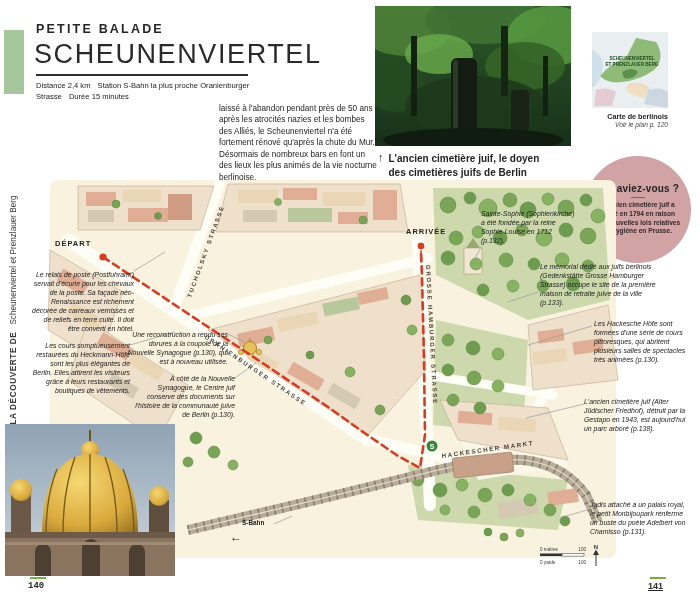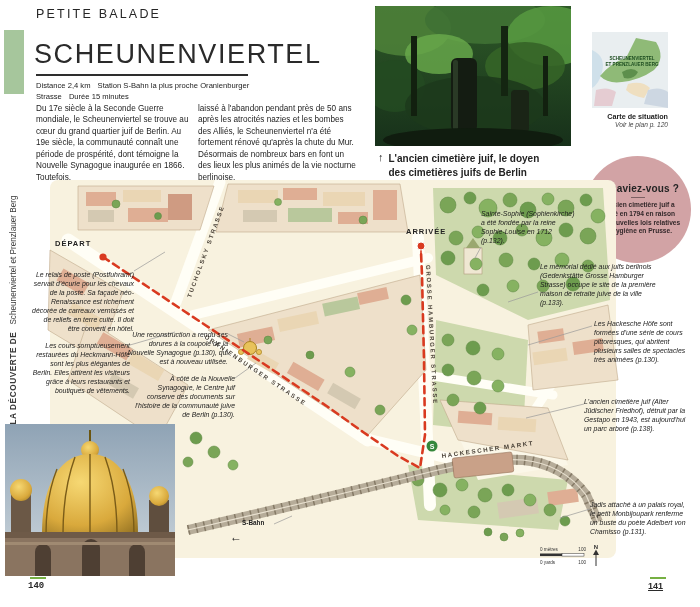--- a/index.html
+++ b/index.html
@@ -4,29 +4,29 @@
 <style>
   html,body{margin:0;padding:0;background:#e8e8e8;}
   .spread{position:relative;width:700px;height:607px;background:#ffffff;overflow:hidden;
           font-family:"Liberation Sans","DejaVu Sans",sans-serif;color:#222;}
   
   .side-square{position:absolute;left:4px;top:30px;width:20px;height:64px;background:#a6c69c;}
   .side-vert{position:absolute;left:9px;top:104px;height:330px;width:18px;
              writing-mode:vertical-rl;transform:rotate(180deg);font-size:8.2px;color:#3a3a3a;white-space:nowrap;}
   .side-vert .caps{font-weight:bold;letter-spacing:.6px;margin-inline-end:7px;}
   
-  .kicker{position:absolute;left:36px;top:7px;font-size:12.5px;font-weight:400;letter-spacing:2.2px;color:#262626;}
+  .kicker{position:absolute;left:36px;top:22px;font-size:12.5px;font-weight:700;letter-spacing:2.2px;color:#262626;}
   .title{position:absolute;left:34px;top:39px;font-size:27px;font-weight:300;letter-spacing:1.6px;color:#2a2a2a;}
   .rule{position:absolute;left:36px;top:74px;width:212px;height:2px;background:#2e2e2e;}
   .meta{position:absolute;left:36px;top:80px;width:226px;font-size:7.6px;line-height:1.45;color:#222;}
   .meta b{font-weight:normal;}
   .meta .v{margin-right:5px;}
   
   .col{position:absolute;top:103px;width:160px;font-size:8.2px;line-height:1.4;color:#232323;}
-  .col1{left:36px;} .col2{left:198px;}
+  .col1{left:36px;} .col2{left:219px;}
   
   .photo{position:absolute;overflow:hidden;}
   .photo-top{left:375px;top:6px;width:196px;height:140px;}
   .photo-bottom{left:5px;top:424px;width:170px;height:152px;}
   
   .cap{font-size:10px;font-weight:bold;color:#222;line-height:1.35;}
   .cap-top{position:absolute;left:378px;top:152px;width:170px;display:flex;gap:5px;}
   .cap-top .arr{font-size:11px;line-height:1;}
   .cap-bottom{position:absolute;left:230px;top:531px;width:95px;}
   .cap-bottom .arr{font-size:12px;line-height:1;display:block;margin-bottom:2px;}
@@ -63,21 +63,20 @@
   <div class="rule"></div>
   <div class="meta">
     <b>Distance</b>
     <span class="v">2,4 km</span>
     <b>Station S-Bahn la plus proche</b>
     <span class="v">Oranienburger Strasse</span>
     <b>Durée</b>
     <span class="v">15 minutes</span>
   </div>
 
-  <div class="col col1">Du 17e siècle à la Seconde Guerre mondiale, le Scheunenviertel se trouve au cœur du grand quartier juif de Berlin. Au 19e siècle, la communauté connaît une période de prospérité, dont témoigne la Nouvelle Synagogue inaugurée en 1866. Toutefois,</div>
   <div class="col col2">laissé à l'abandon pendant près de 50 ans après les atrocités nazies et les bombes des Alliés, le Scheunenviertel n'a été fortement rénové qu'après la chute du Mur. Désormais de nombreux bars en font un des lieux les plus animés de la vie nocturne berlinoise.</div>
 
   <div class="photo photo-top">
     <svg width="196" height="140" viewBox="0 0 196 140">
       <defs>
         <linearGradient id="fg" x1="0" y1="0" x2="0" y2="1">
           <stop offset="0" stop-color="#2e5a28"></stop>
             <stop offset="1" stop-color="#17301a"></stop>
         </linearGradient>
       </defs>
@@ -110,21 +109,21 @@
       <path d="M8 44 Q 20 30 34 26 L 44 6 L 64 10 Q 74 26 62 38 Q 48 48 30 50 Q 16 52 8 44 Z" fill="#8fba77"></path>
       <path d="M30 40 Q 40 34 46 40 Q 42 48 32 46 Z" fill="#5d8f4c"></path>
       <path d="M36 52 Q 50 48 58 56 L 52 66 Q 40 64 34 58 Z" fill="#efdfc0"></path>
       <path d="M4 58 Q 16 54 24 60 L 20 74 L 2 74 Z" fill="#e5ccd2"></path>
       <path d="M56 58 Q 68 54 76 60 L 76 76 L 52 72 Z" fill="#cdd7e2"></path>
       <text x="40" y="28" font-size="4.6" font-weight="bold" fill="#1d4d20" text-anchor="middle">SCHEUNENVIERTEL</text>
       <text x="40" y="34" font-size="4.6" font-weight="bold" fill="#1d4d20" text-anchor="middle">ET PRENZLAUER BERG</text>
     </svg>
   </div>
   <div class="sitcap">
-    <span>Carte de situation</span>
+    <span>Carte de berlinois</span>
     <span class="sub">Voir le plan p. 120</span>
   </div>
 
   <div class="dyk">
     <div class="t">Le saviez-vous ?</div>
     <div class="d"></div>
     <div class="b">L'ancien cimetière juif a fermé en 1794 en raison des nouvelles lois relatives à l'hygiène en Prusse.</div>
   </div>
 
   <svg class="mapsvg" width="650" height="392" viewBox="0 0 650 392">

